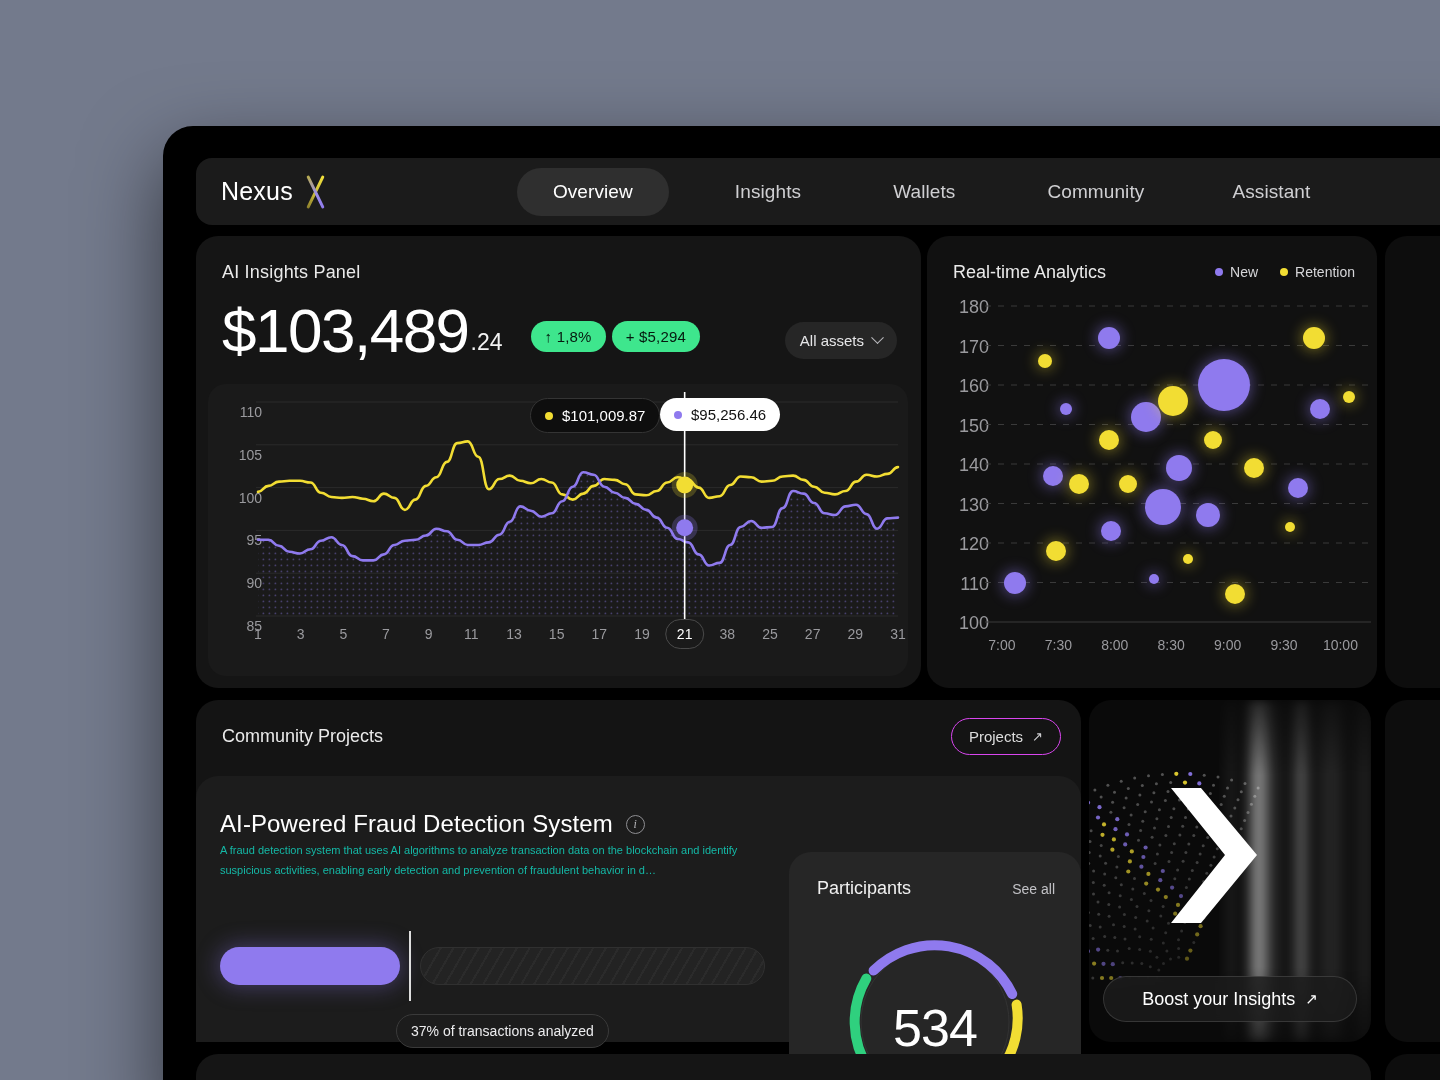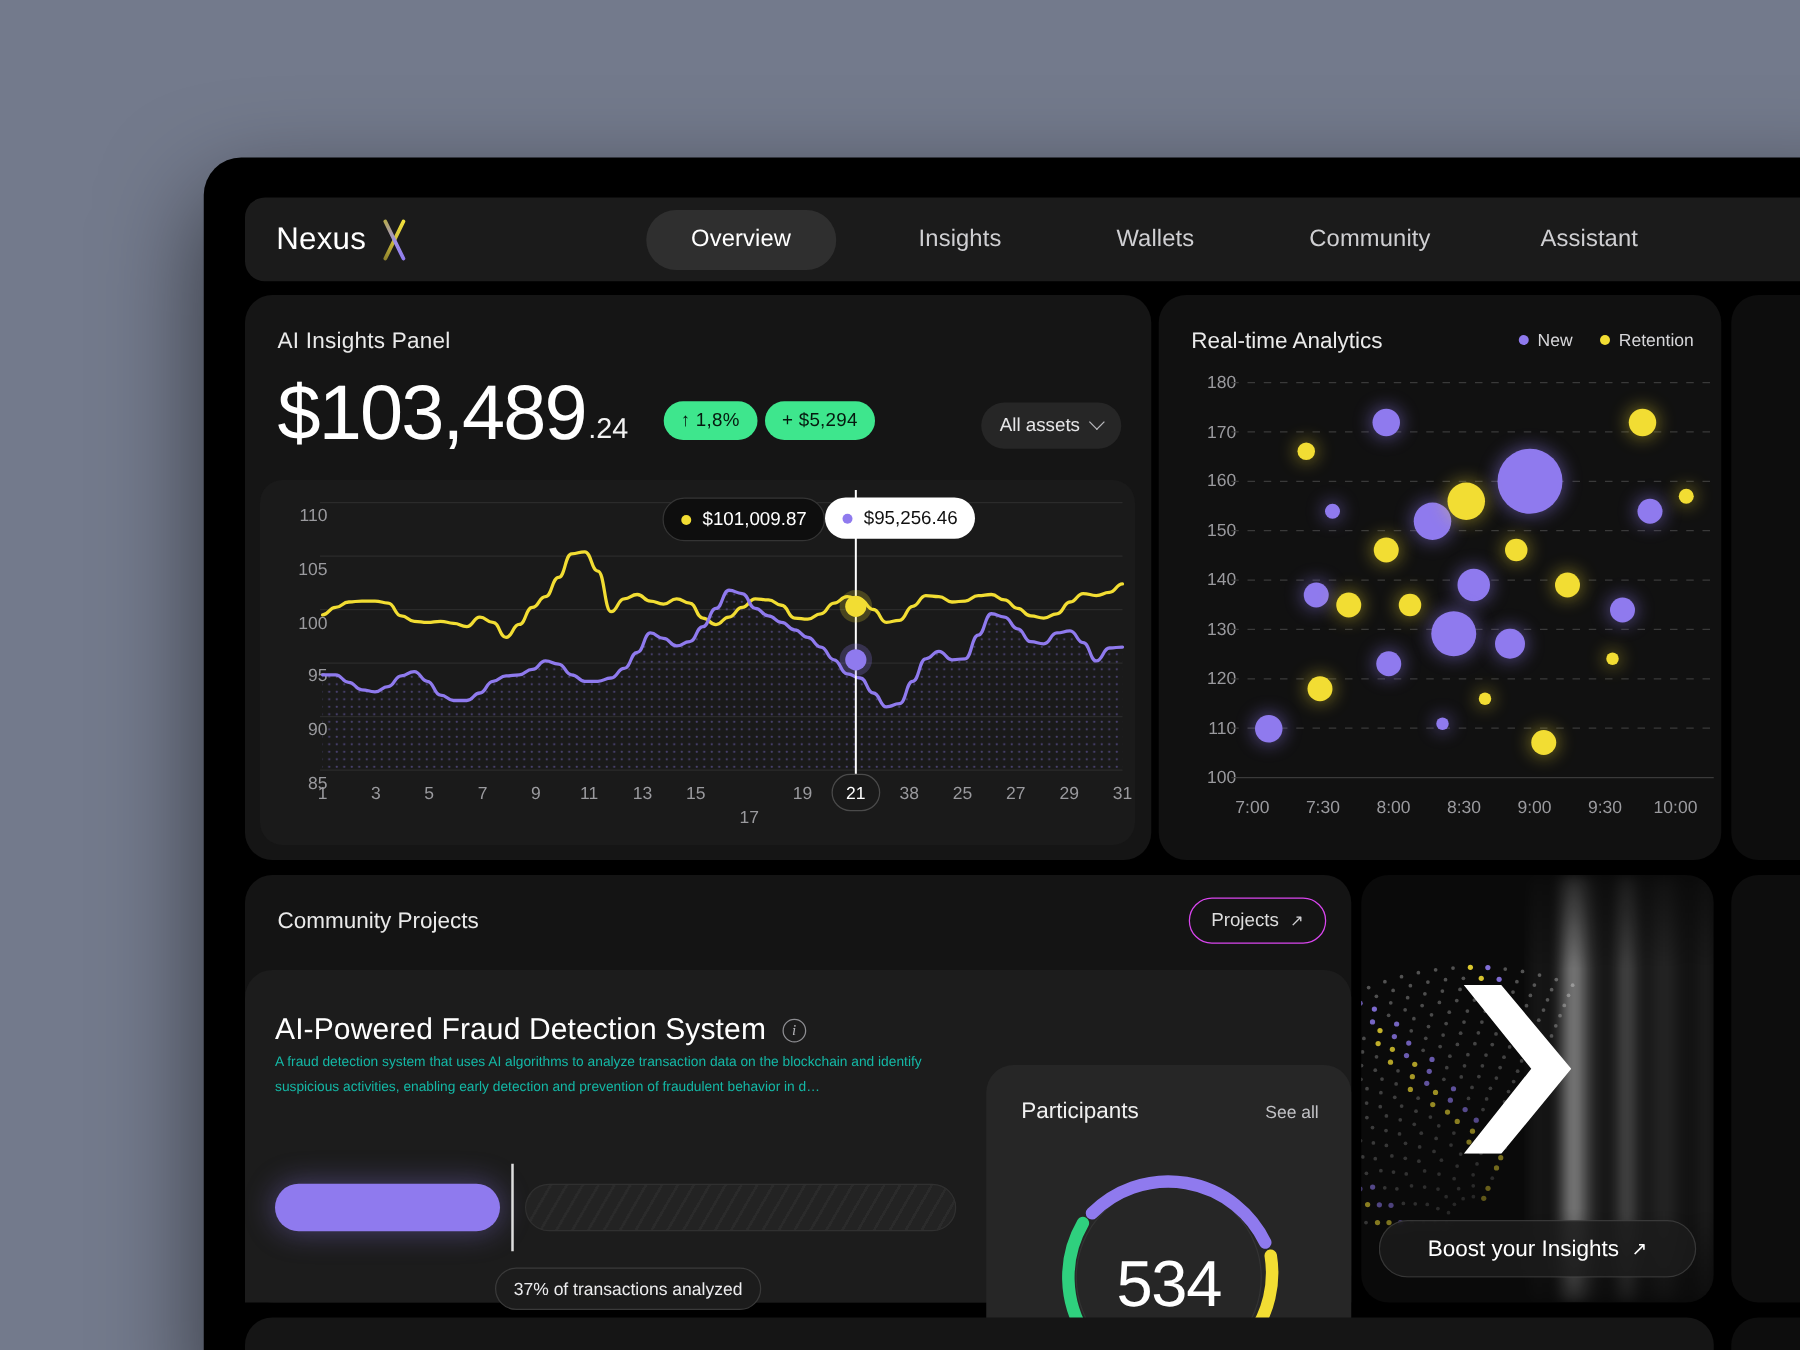--- a/index.html
+++ b/index.html
@@ -101,21 +101,21 @@
   .tt-light{ background:#fff; color:#111; }
   .dot{ width:8px; height:8px; border-radius:50%; display:inline-block; }
 
   
   .rta{ left:764px; top:110px; width:450px; height:452px; background:#111111; }
   .rta-title{ position:absolute; left:26px; top:26px; font-size:18px; color:#eaeaea; }
   .legend{ position:absolute; right:22px; top:28px; display:flex; gap:22px; font-size:14px; color:#d6d6d9; }
   .legend span{ display:flex; align-items:center; gap:7px; }
   .scatter{ position:absolute; left:0; top:56px; width:450px; height:396px; }
   .sc-y{ position:absolute; left:20px; top:0; width:42px; height:340px; }
-  .sc-y div{ position:absolute; right:0; font-size:14px; color:#9a9a9e; }
+  .sc-y div{ position:absolute; right:0; font-size:18px; color:#9a9a9e; }
   .sc-x{ position:absolute; left:0; top:345px; width:450px; height:30px; }
   .sc-x span{ position:absolute; transform:translateX(-50%); font-size:14px; color:#9a9a9e; }
   .bubble{ position:absolute; border-radius:50%; transform:translate(-50%,-50%); }
   .b-p{ background:#8f7aee; box-shadow:0 0 14px 2px rgba(143,122,238,.45); }
   .b-y{ background:#f2dd33; box-shadow:0 0 14px 2px rgba(242,221,51,.4); }
 
   
   .cut1{ left:1222px; top:110px; width:140px; height:452px; background:#0d0d0d; }
   .cut2{ left:1222px; top:574px; width:140px; height:342px; background:#0d0d0d; }
 
@@ -271,21 +271,21 @@
           </svg>
         <div class="x-labels" id="lineX">
             <span style="left: 0px;">1</span>
             <span style="left: 42.6667px;">3</span>
             <span style="left: 85.3333px;">5</span>
             <span style="left: 128px;">7</span>
             <span style="left: 170.667px;">9</span>
             <span style="left: 213.333px;">11</span>
             <span style="left: 256px;">13</span>
             <span style="left: 298.667px;">15</span>
-            <span style="left: 341.333px; margin-top: 19px;">17</span>
+            <span style="left: 341.333px;">17</span>
             <span style="left: 384px;">19</span>
             <span class="cur" style="left: 426.667px;">21</span>
             <span style="left: 469.333px;">38</span>
             <span style="left: 512px;">25</span>
             <span style="left: 554.667px;">27</span>
             <span style="left: 597.333px;">29</span>
             <span style="left: 640px;">31</span>
           </div>
 
         <div class="tt tt-dark" style="left:322px; top:14px;">

